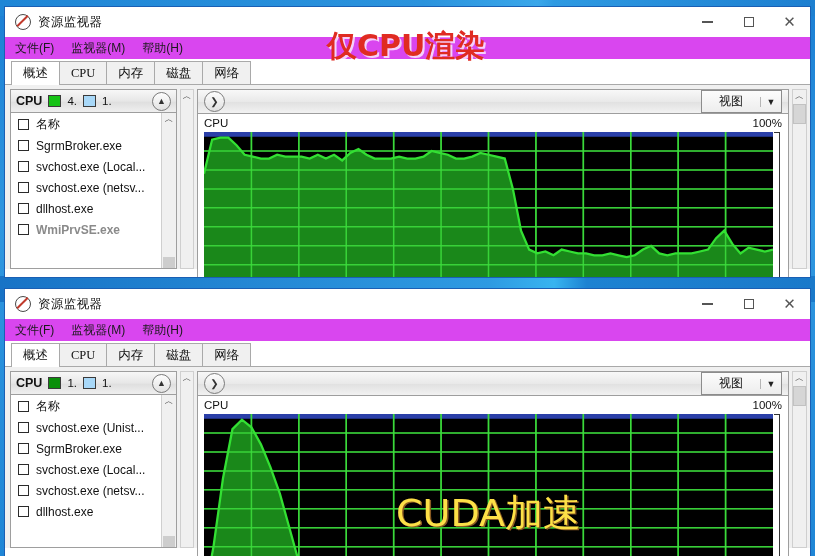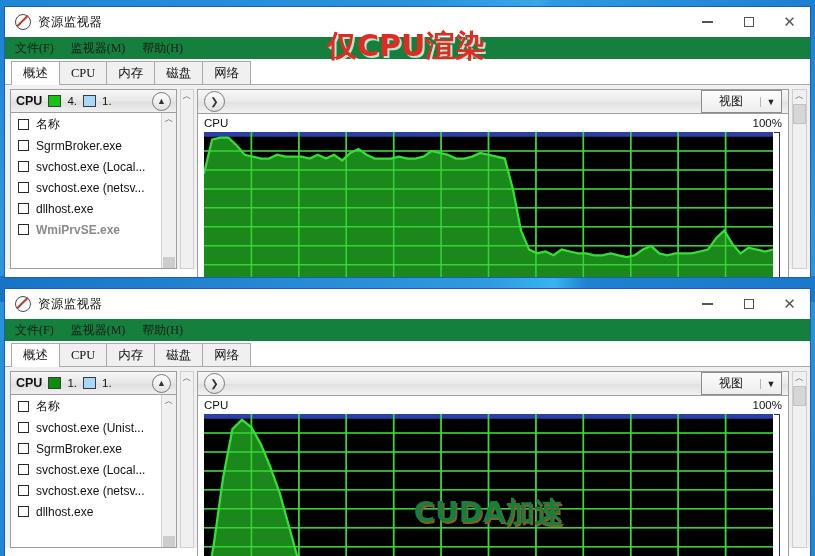--- a/index.html
+++ b/index.html
@@ -42,21 +42,21 @@
     content:"";position:absolute;left:-1px;top:5px;width:15px;height:2px;
     background:#c0392b;transform:rotate(-45deg);transform-origin:center;
   }
   .title-text{font-size:12.5px;color:#111;letter-spacing:.4px;font-family:Liberation Serif, serif;}
   .win-controls{position:absolute;right:0;top:0;height:30px;display:flex;}
   .wc{width:41px;height:30px;display:flex;align-items:center;justify-content:center;color:#555;}
   .wc .min{display:block;width:11px;height:1.5px;background:#555;}
   .wc .max{display:block;width:10px;height:10px;border:1.5px solid #555;box-sizing:border-box;}
   .wc .cls{font-size:15px;line-height:1;color:#555;font-family:"DejaVu Sans",sans-serif;}
 
-  .menubar{height:22px;display:flex;align-items:center;padding-left:10px;gap:17px;background:#15803d;font-family:Liberation Serif, serif;}
+  .menubar{height:22px;display:flex;align-items:center;padding-left:10px;gap:17px;background:#d946ef;}
   .menuitem{font-size:12px;color:#1a1a1a;}
 
   .tabstrip{
     height:25px;display:flex;align-items:flex-end;padding-left:6px;
     background:#fff;border-bottom:1px solid #a9a9a9;position:relative;font-family:Liberation Serif, serif;
   }
   .tab{
     height:23px;line-height:23px;padding:0 11px;font-size:12.5px;color:#111;
     border:1px solid #a9a9a9;border-bottom:none;background:#f0f0f0;margin-right:-1px;
     box-sizing:border-box;
@@ -154,21 +154,21 @@
   
   .cap-red{
     position:absolute;left:327px;top:26px;font-size:30px;font-weight:bold;color:#e02b22;
     letter-spacing:0px;
     text-shadow:2px 2px 0 rgba(255,255,255,.75);
     font-family:"DejaVu Sans","Liberation Sans",sans-serif;
     white-space:nowrap;
   }
   .cap-orange{
     position:absolute;left:50%;top:52%;transform:translate(-50%,-50%);
-    font-size:29px;font-weight:bold;color:#15803d;
+    font-size:38px;font-weight:normal;color:#fde047;
     text-shadow:1.5px 1.5px 0 #8a5a22;
     font-family:"DejaVu Sans","Liberation Sans",sans-serif;
     white-space:nowrap;pointer-events:none;
   }
 </style>
 </head>
 <body>
 
 <div class="desktop-band"></div>
 <div class="desktop-band2"></div>

